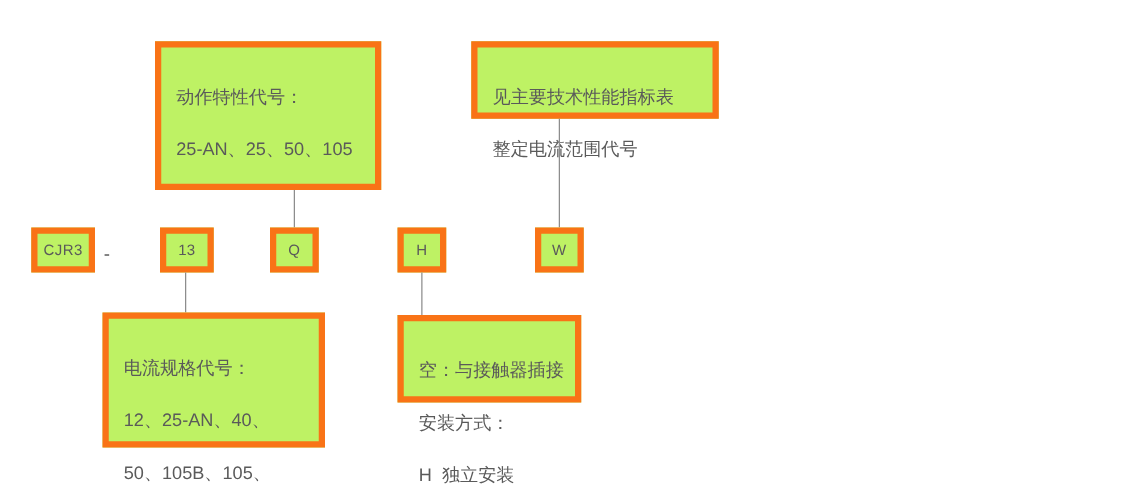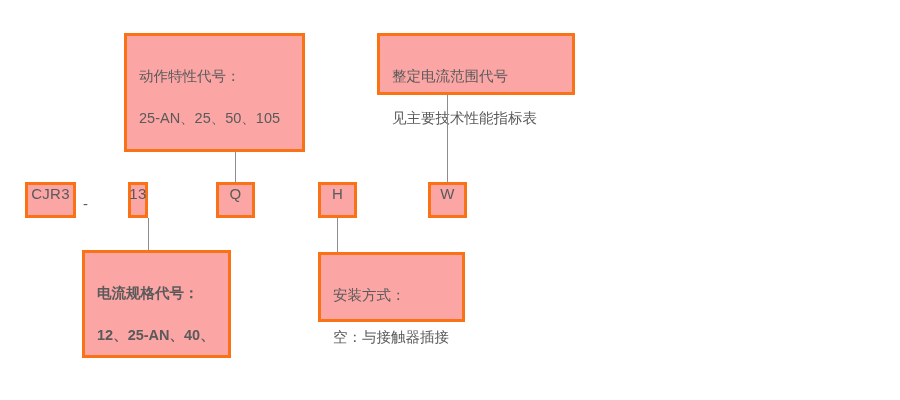--- a/index.html
+++ b/index.html
@@ -14,28 +14,29 @@
     color: #5a5a5a;
     overflow: hidden;
   }
   #diagram {
     position: relative;
     width: 900px;
     height: 400px;
   }
   .box {
     position: absolute;
-    border: 3px solid #f97316;
-    background: #fca5a5;
+    border: 5px solid #f97316;
+    background: #bef264;
     box-sizing: border-box;
   }
   .code-box {
     display: flex;
+    align-items: center;
     justify-content: center;
-    font-size: 15px;
+    font-size: 12px;
     color: #5a5a5a;
     letter-spacing: 0.3px;
   }
   .note-box {
     padding: 9px 12px 10px 12px;
     font-size: 14.5px;
     line-height: 21px;
     color: #5a5a5a;
     white-space: pre-line;
   }
@@ -59,59 +60,61 @@
 <body>
 
 <div id="diagram">
 
   <div class="box note-box" style="left:124px; top:33px; width:181px; height:119px;">
     <span class="line">动作特性代号：</span>
     <span class="line">25-AN、25、50、105</span>
   </div>
 
   <div class="box note-box" style="left:377px; top:33px; width:198px; height:62px;">
+    <span class="line">见主要技术性能指标表</span>
     <span class="line">整定电流范围代号</span>
-    <span class="line">见主要技术性能指标表</span>
   </div>
 
   <div class="connector v-line" style="left:235px; top:152px; height:30px;"></div>
 
   <div class="connector v-line" style="left:447px; top:95px; height:87px;"></div>
 
   <div class="box code-box" style="left:25px; top:182px; width:51px; height:36px;">
     <span>CJR3</span>
   </div>
 
   <div class="dash" style="left:83px; top:196px;">-</div>
 
-  <div class="box code-box" style="left:128px; top:182px; width:20px; height:36px;">
+  <div class="box code-box" style="left:128px; top:182px; width:43px; height:36px;">
     <span>13</span>
   </div>
 
   <div class="box code-box" style="left:216px; top:182px; width:39px; height:36px;">
     <span>Q</span>
   </div>
 
   <div class="box code-box" style="left:318px; top:182px; width:39px; height:36px;">
     <span>H</span>
   </div>
 
   <div class="box code-box" style="left:428px; top:182px; width:39px; height:36px;">
     <span>W</span>
   </div>
 
   <div class="connector v-line" style="left:148px; top:218px; height:32px;"></div>
 
   <div class="connector v-line" style="left:337px; top:218px; height:34px;"></div>
 
-  <div class="box note-box" style="left:82px; top:250px; width:149px; height:108px;font-weight:bold;">
+  <div class="box note-box" style="left:82px; top:250px; width:178px; height:108px;">
     <span class="line">电流规格代号：</span>
     <span class="line">12、25-AN、40、</span>
+    <span class="line">50、105B、105、</span>
     
     
   </div>
 
   <div class="box note-box" style="left:318px; top:252px; width:147px; height:70px;">
+    <span class="line">空：与接触器插接</span>
     <span class="line">安装方式：</span>
-    <span class="line">空：与接触器插接</span>
+    <span class="line">H  独立安装</span>
   </div>
 
 </div>
 
 </body></html>

